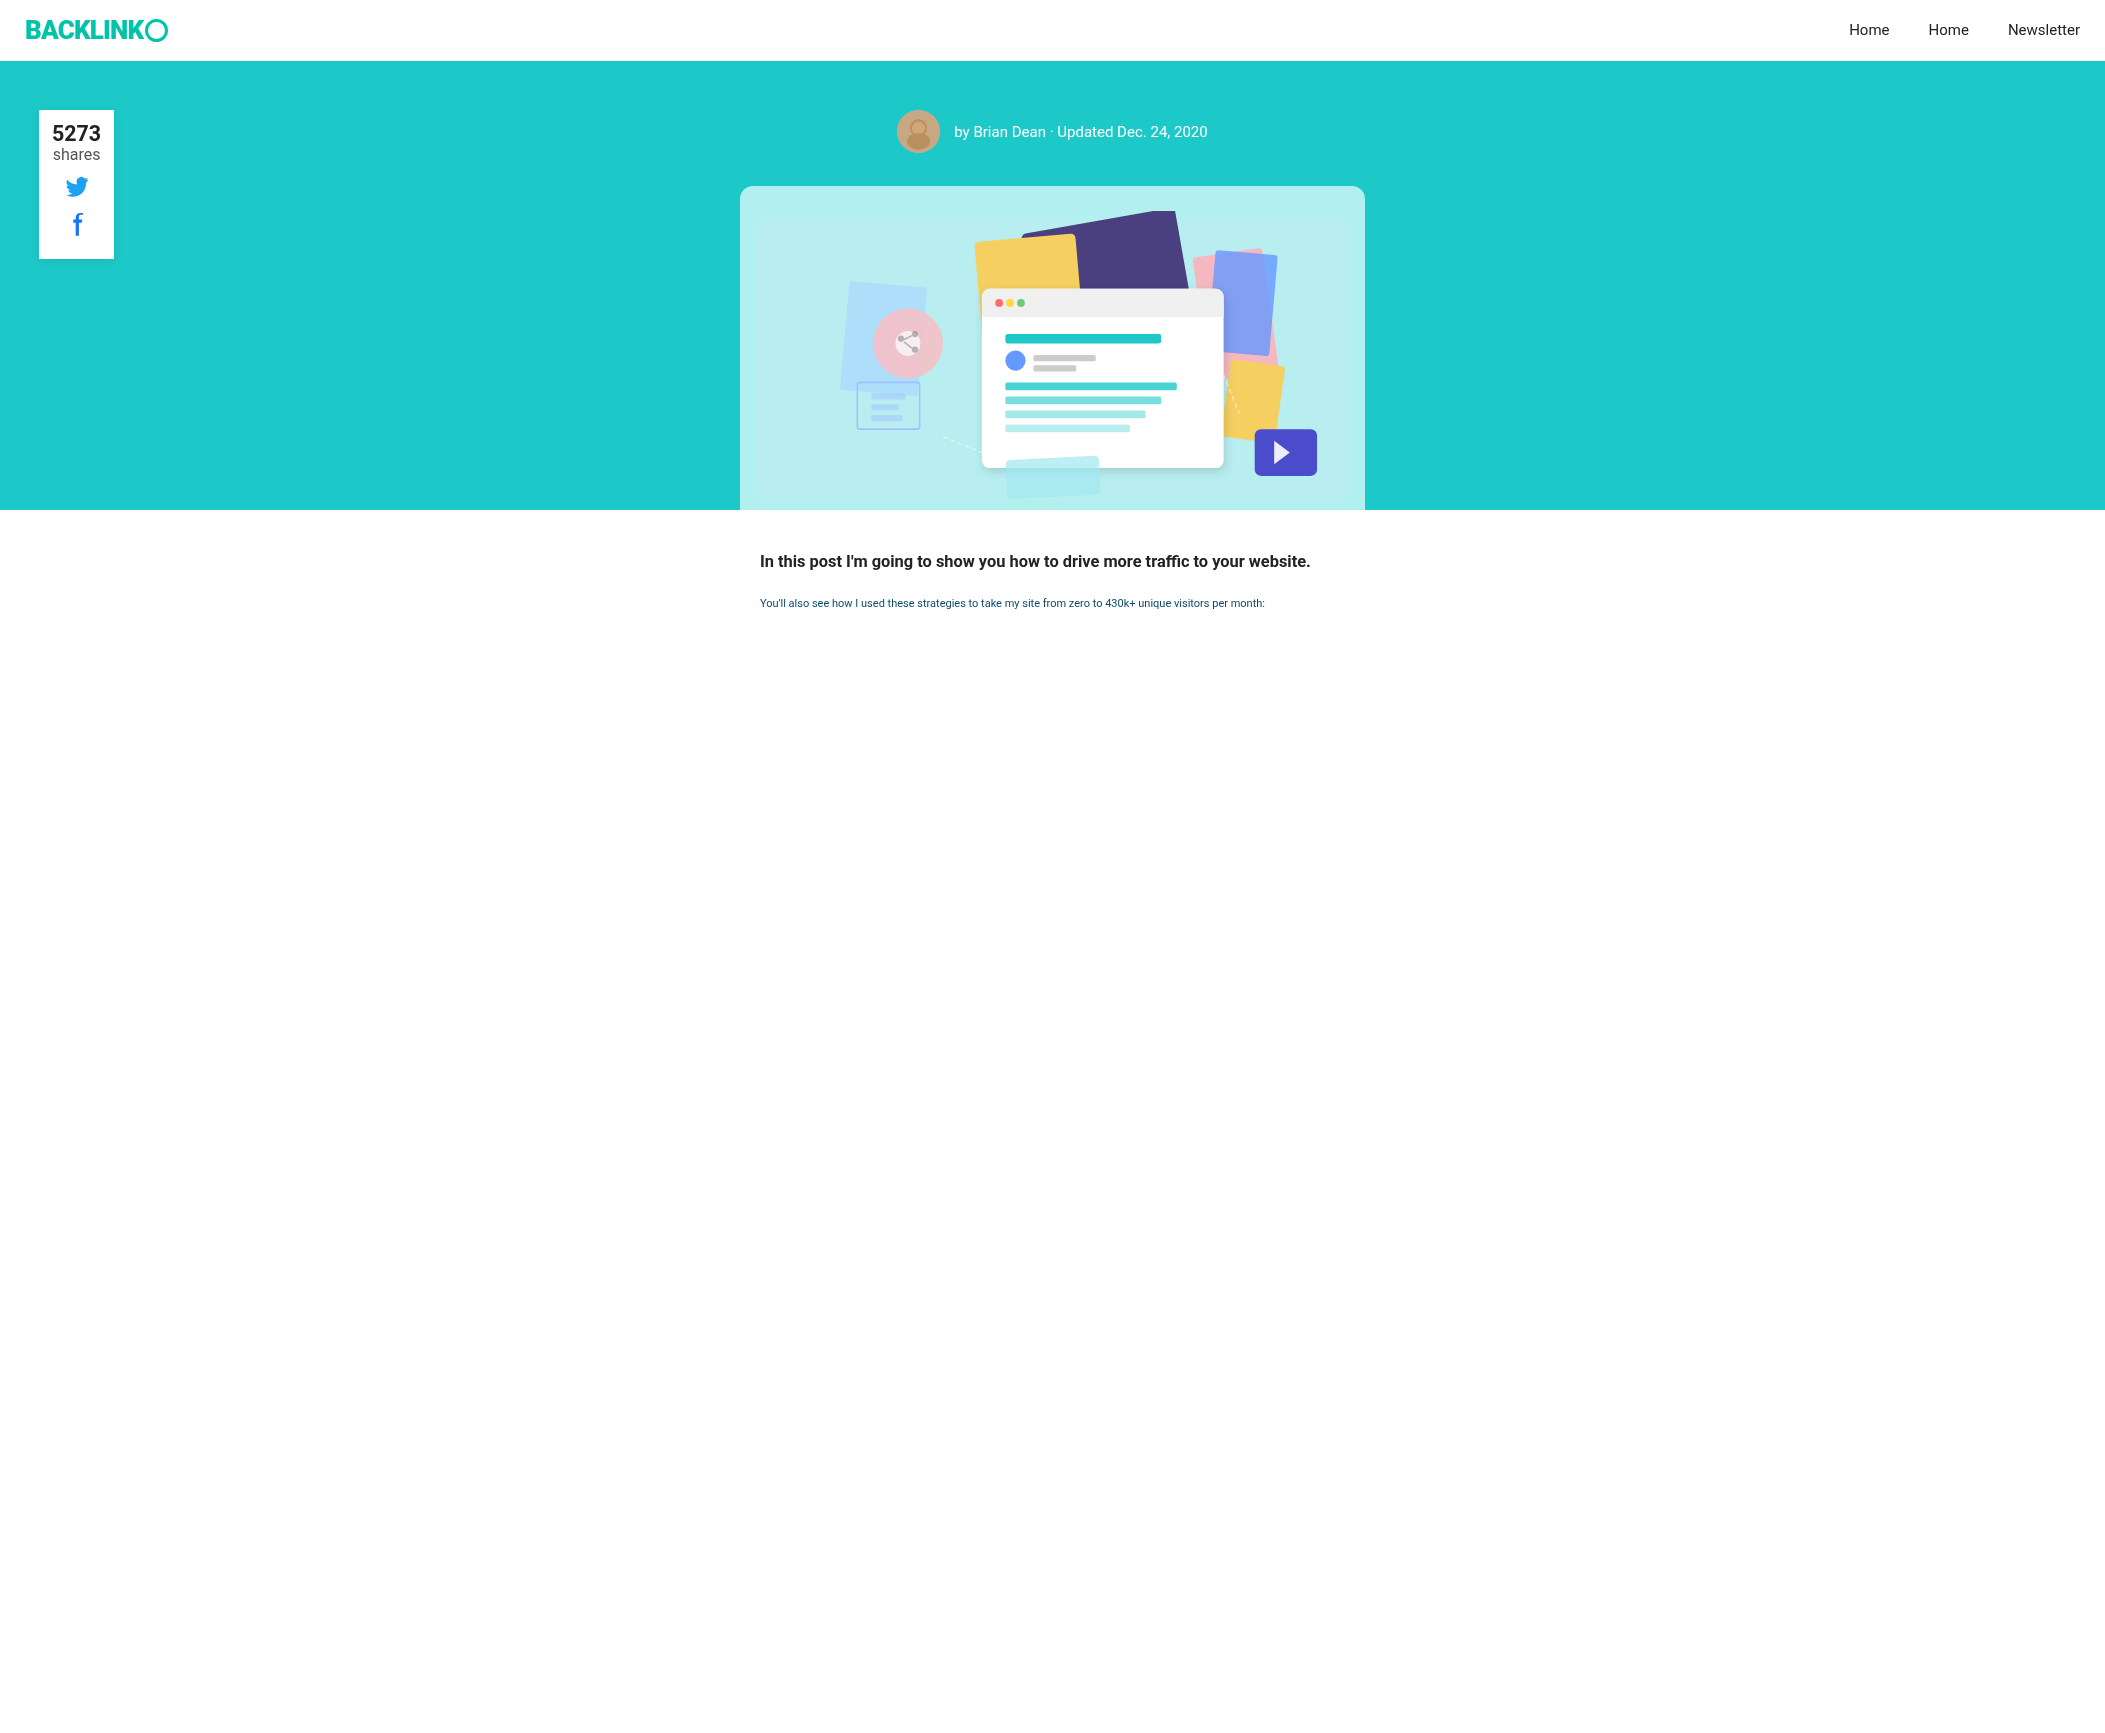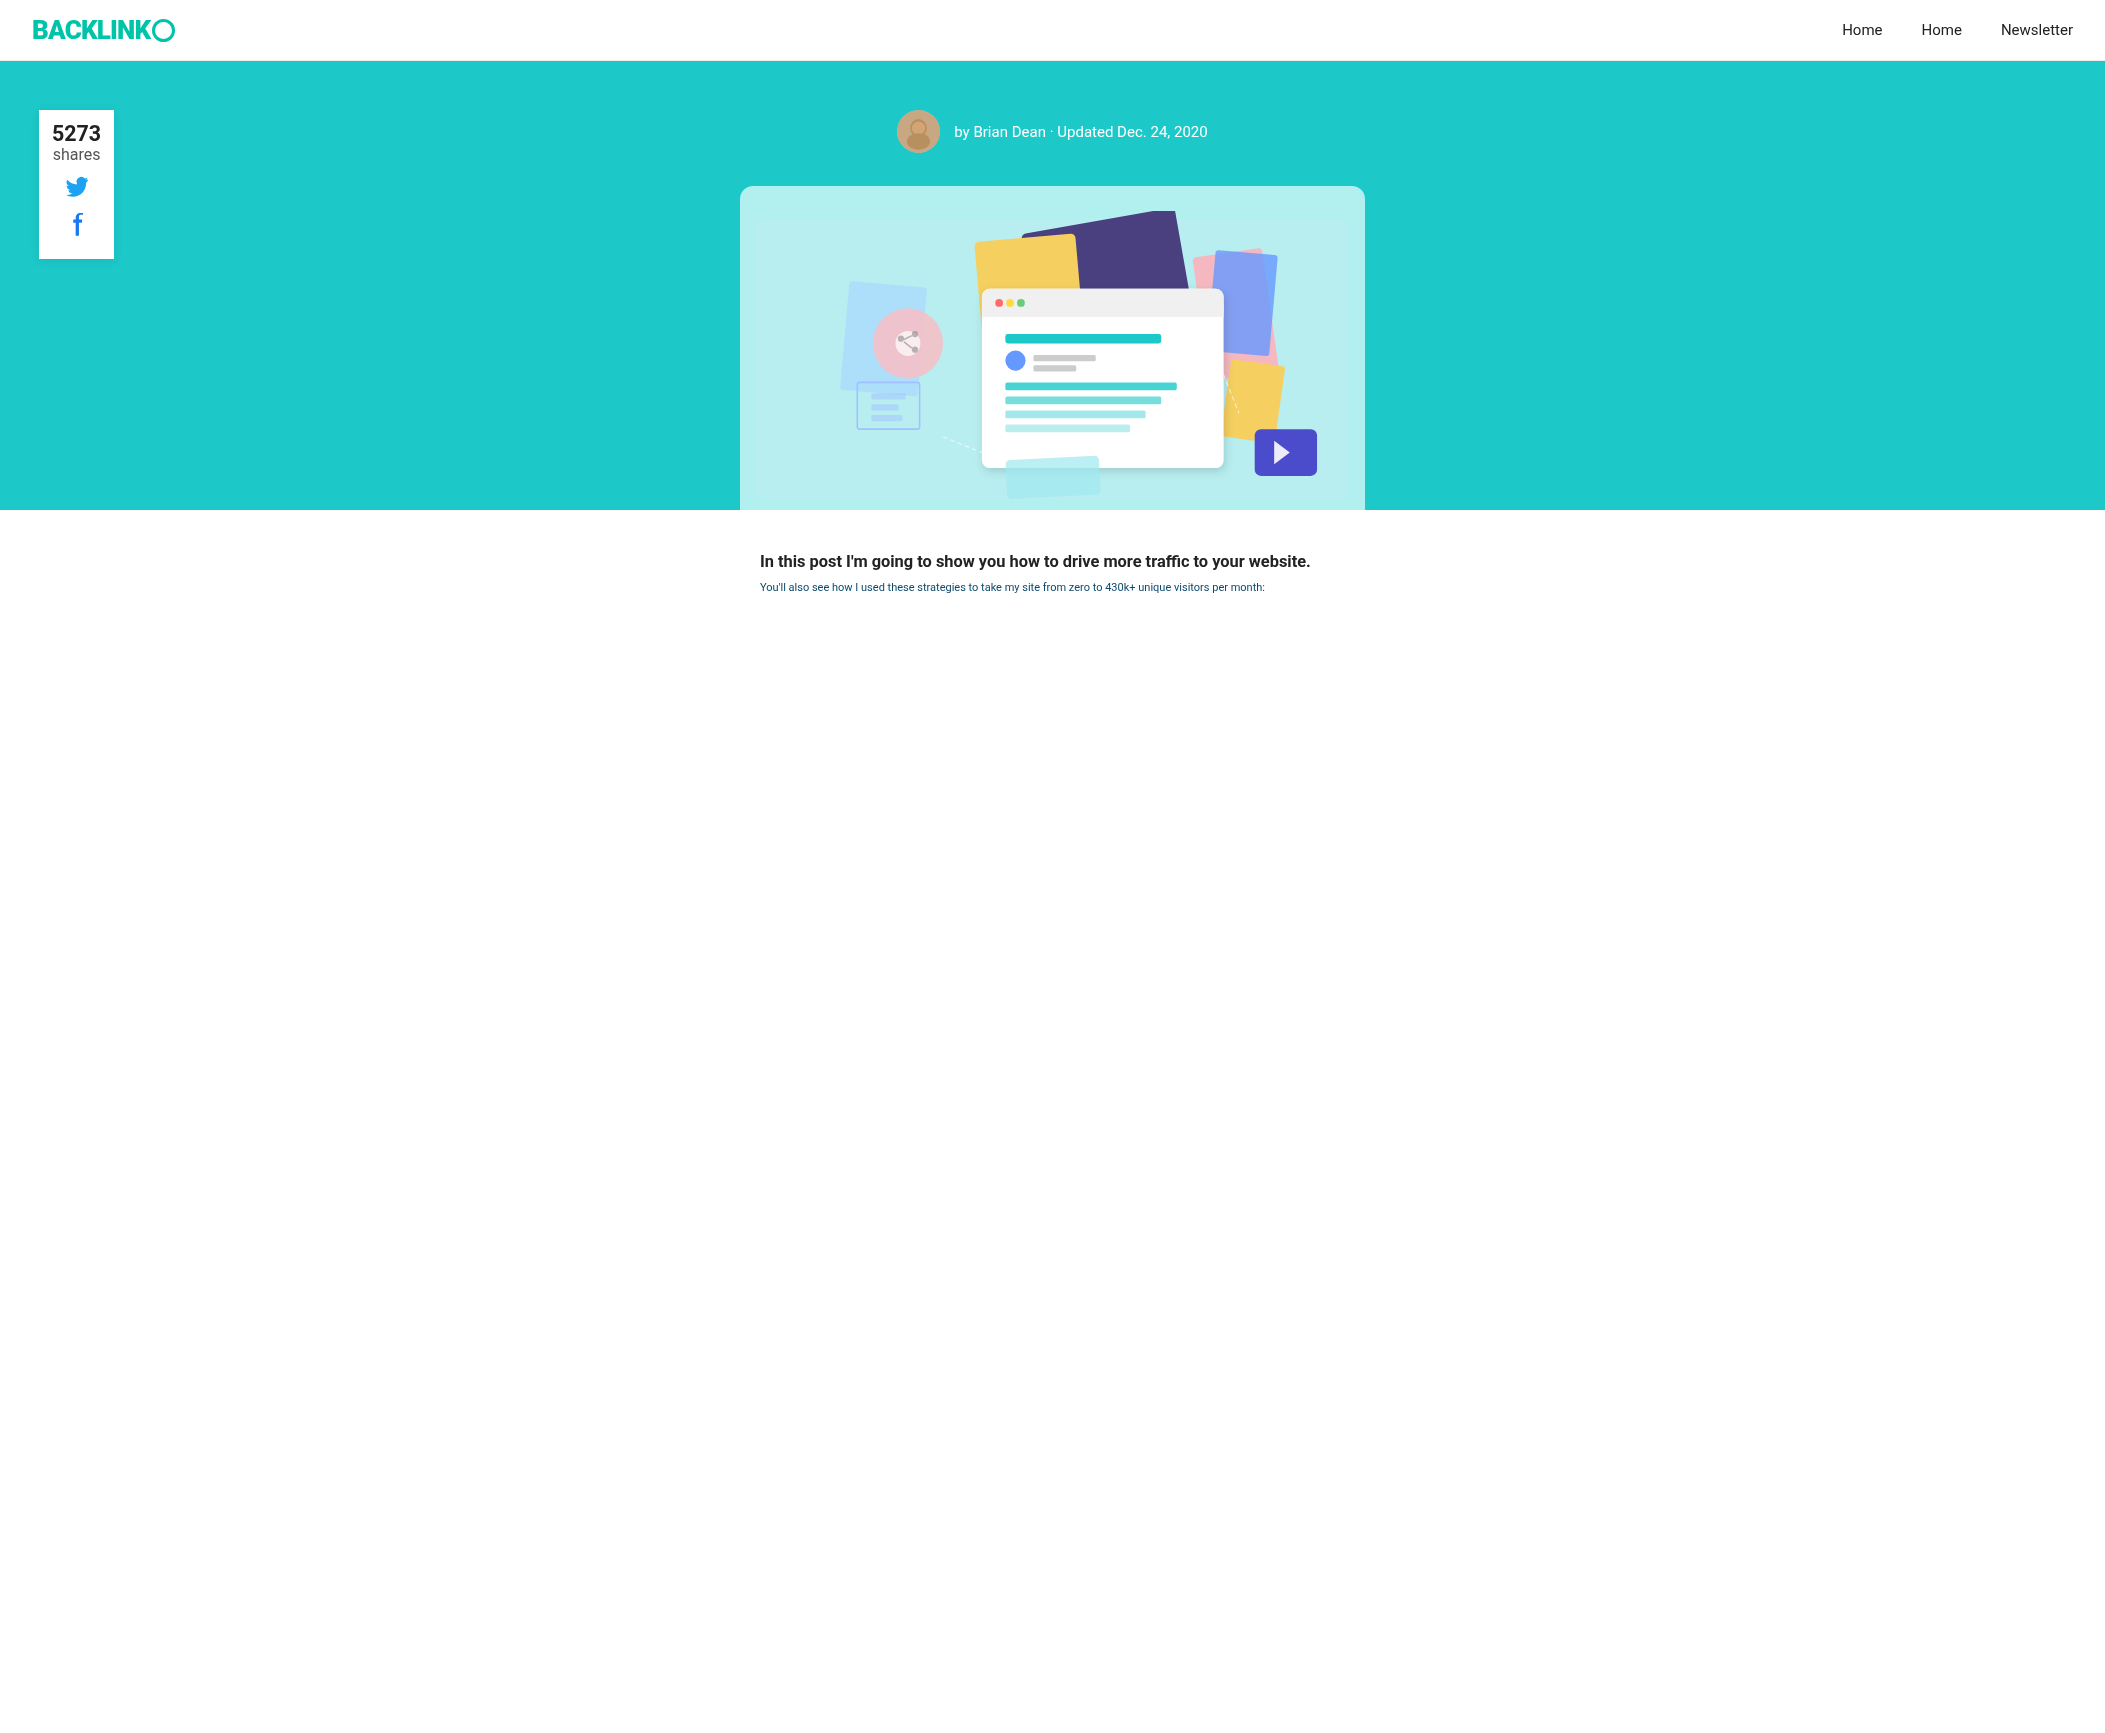--- a/index.html
+++ b/index.html
@@ -12,21 +12,21 @@
       font-family: -apple-system, BlinkMacSystemFont, 'Segoe UI', Roboto, Helvetica, Arial, sans-serif;
       background: #fff;
       color: #333;
     }
 
     
     .site-header {
       display: flex;
       align-items: center;
       justify-content: space-between;
-      padding: 15px 32px;
+      padding: 15px 25px;
       background: #fff;
       border-bottom: 0.8px solid #eee;
     }
 
     .logo {
       font-size: 26px;
       font-weight: 900;
       color: #00c4aa;
       letter-spacing: -0.8px;
     }
@@ -160,21 +160,21 @@
       max-width: 625px;
       margin: 0 auto;
       padding: 39px 20px 33px 20px;
     }
 
     .intro-bold {
       font-size: 16.4px;
       font-weight: 700;
       color: #222;
       line-height: 1.6;
-      margin-bottom: 4px;
+      margin-bottom: 20px;
     }
 
     .intro-normal {
       font-size: 11px;
       color: #0c4a6e;
       line-height: 1.6;
     }
 
     
     .illustration-svg {

